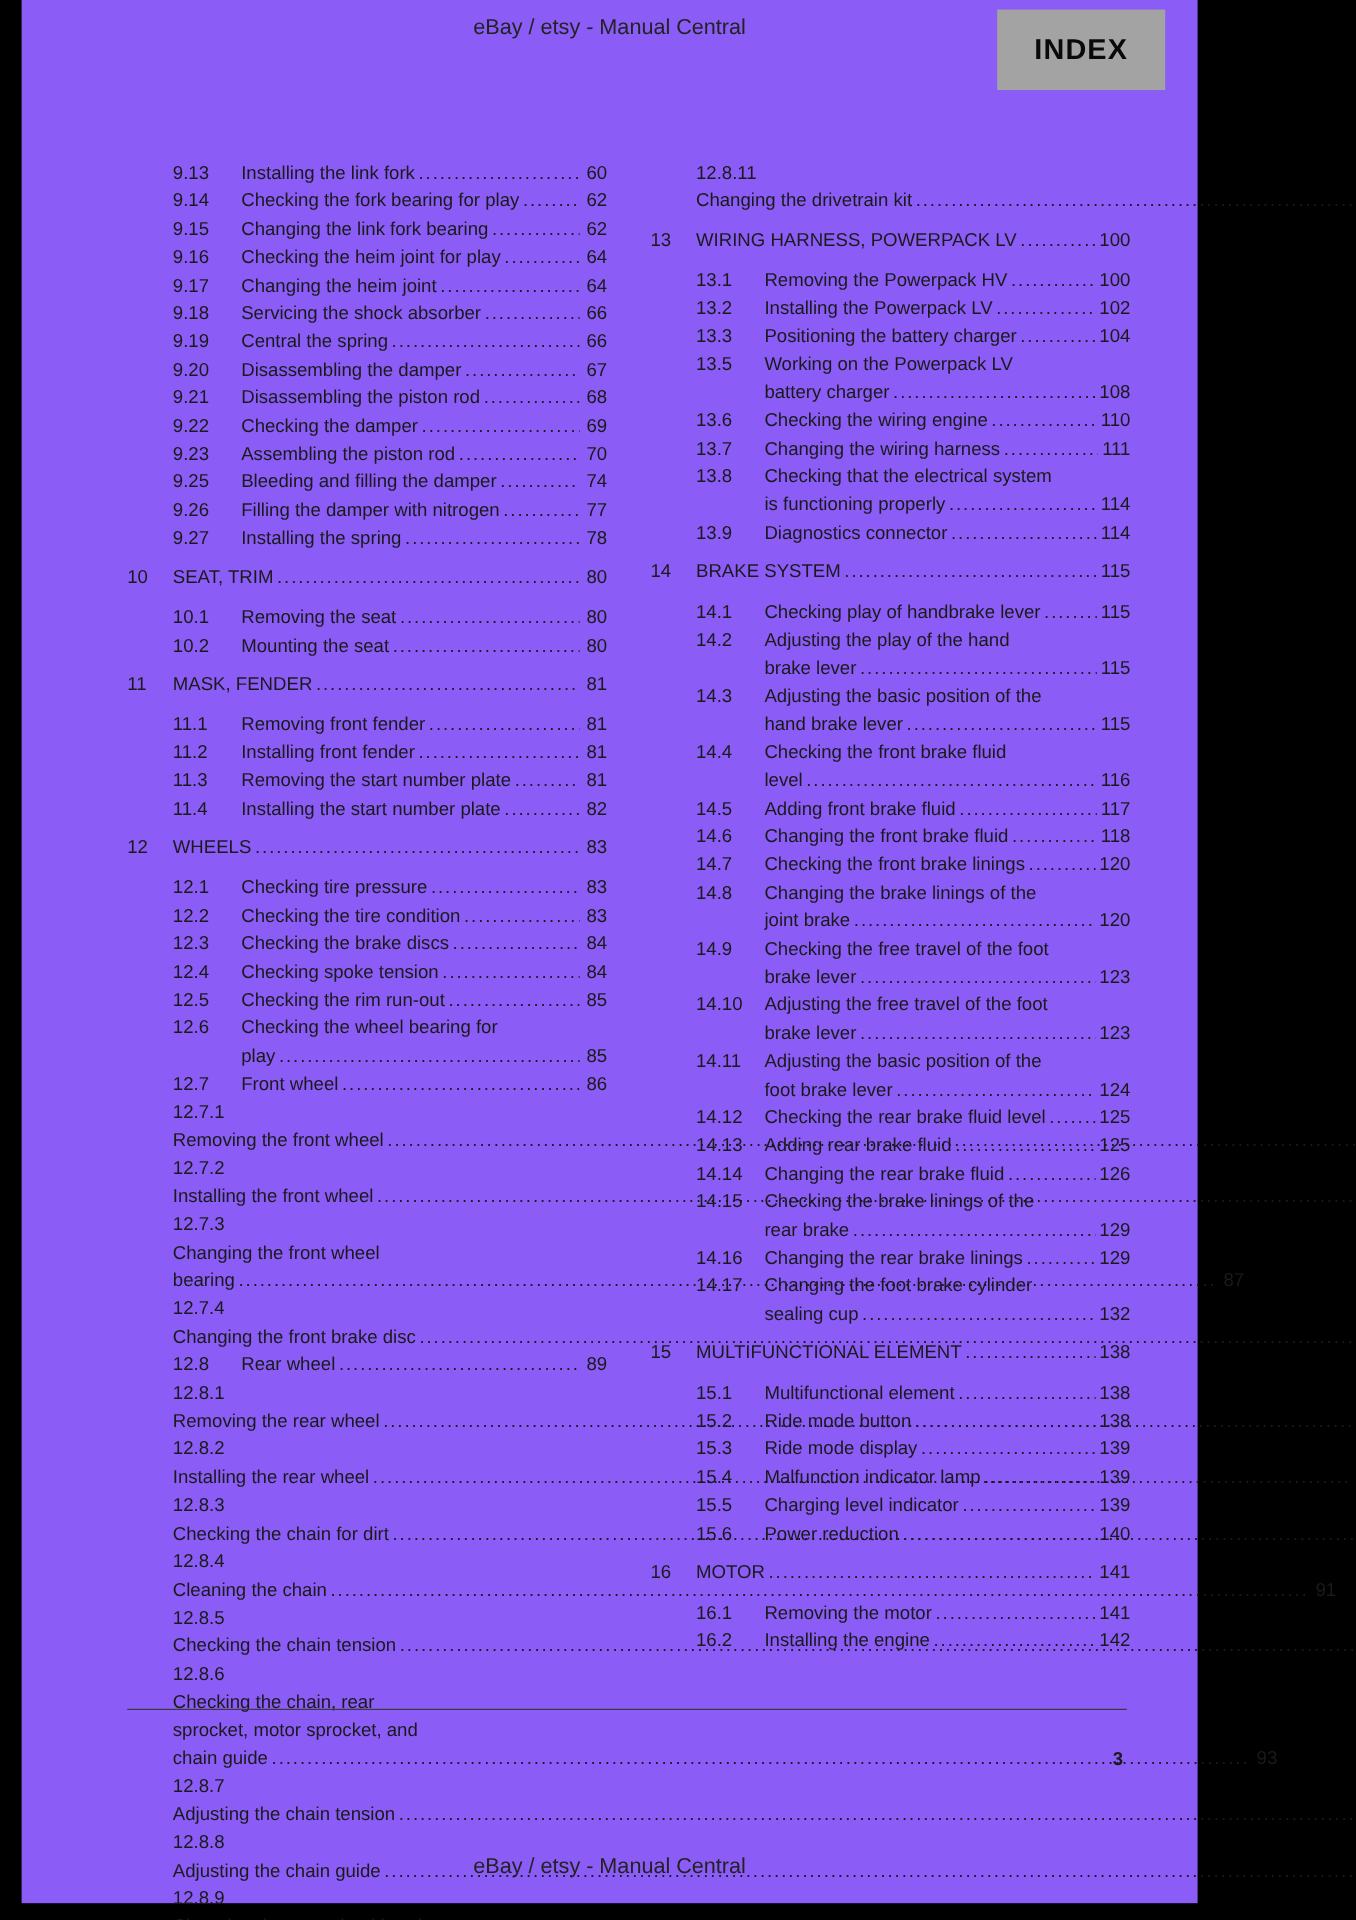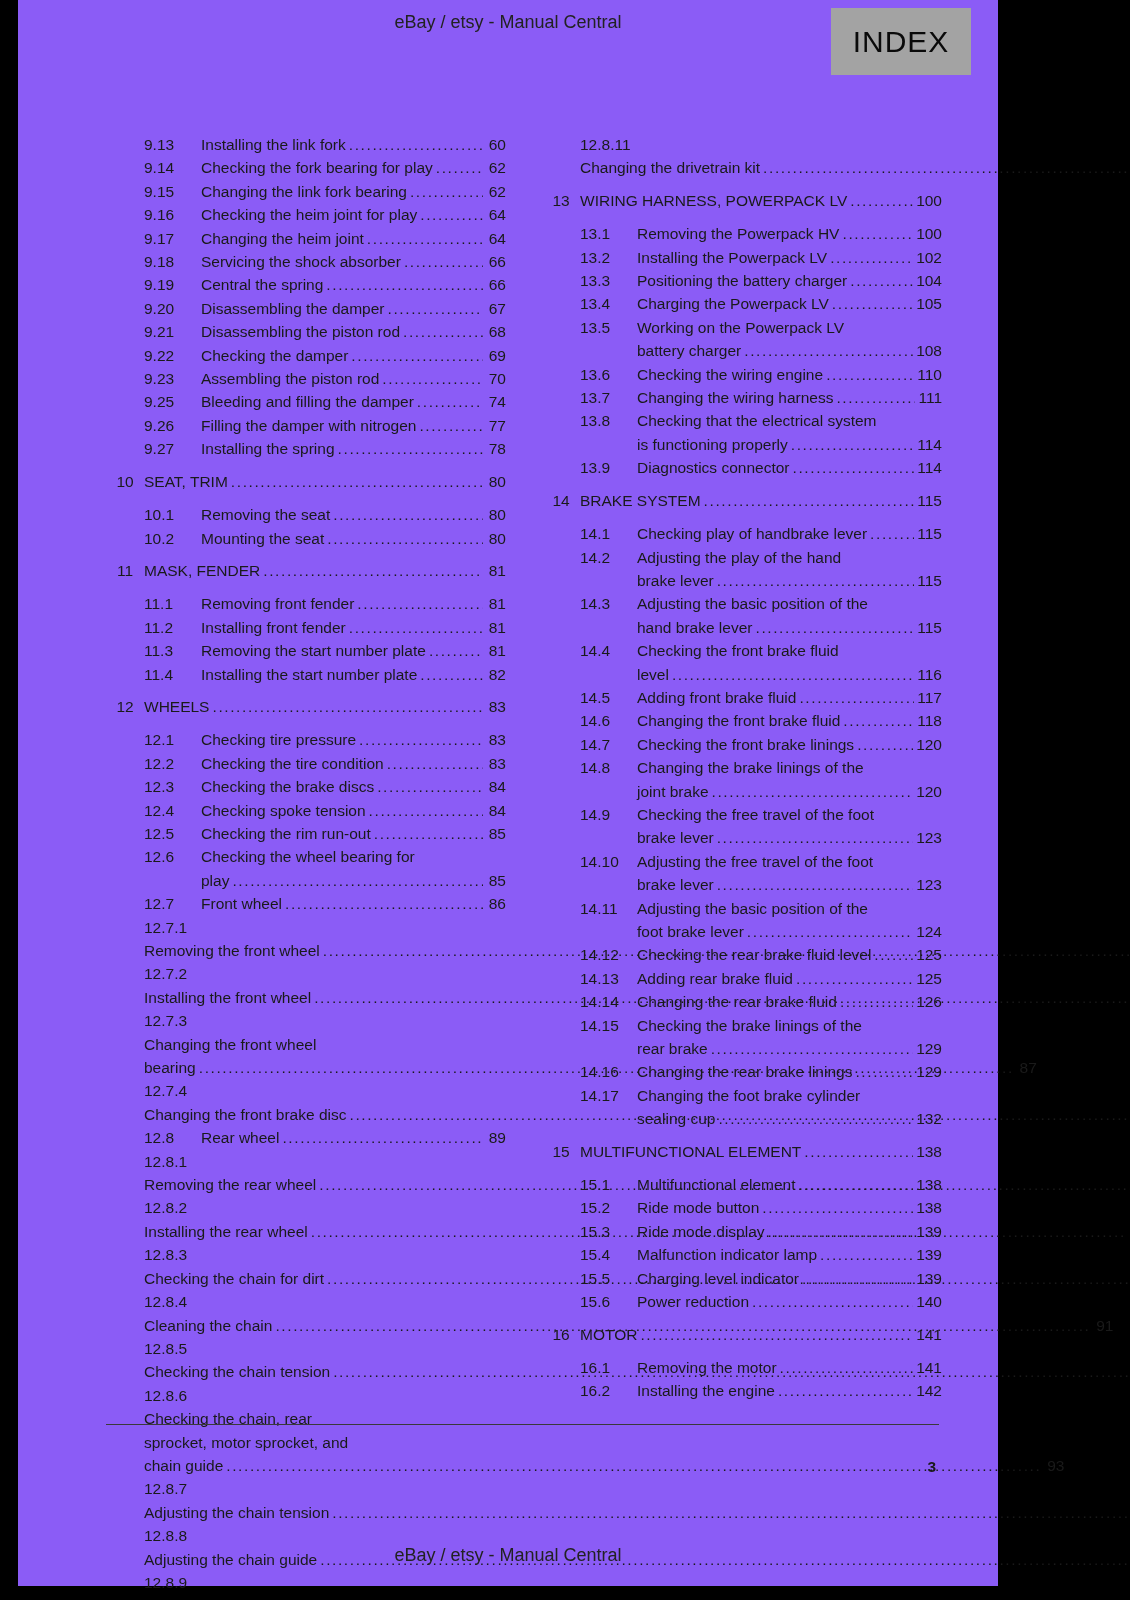--- a/index.html
+++ b/index.html
@@ -25,40 +25,40 @@
     color: #222;
   }
   .index-box {
     position: absolute;
     top: 8px; right: 27px;
     width: 140px; height: 67px;
     background: #a3a3a3;
     display: flex; align-items: center; justify-content: center;
   }
   .index-box span {
-    font-size: 30px;
-    font-weight: normal;
+    font-size: 24px;
+    font-weight: bold;
     letter-spacing: 1px;
     color: #0a0a0a;
   }
   .toc {
     position: absolute;
     top: 133px; left: 88px;
     display: flex;
     gap: 36px;
   }
   .col { width: 400px; }
   .entry {
     display: flex;
     align-items: flex-start;
     font-size: 15.5px;
     line-height: 23.4px;
   }
   .lvl1 { margin: 9px 0 10px; }
-  .lvl1 > .num { width: 38px; text-align: center; }
+  .lvl1 > .num { width: 38px; }
   .lvl2 { padding-left: 38px; }
   .lvl2 > .num { width: 57px; }
   .lvl3 { padding-left: 38px; flex-direction: column; }
   .lvl3 > .num { width: 80px; }
   .num { flex: 0 0 auto; }
   .body { flex: 1 1 auto; min-width: 0; }
   .cont { white-space: nowrap; }
   .lastline { display: flex; align-items: baseline; }
   .txt { white-space: nowrap; flex: 0 0 auto; }
   .dots {
@@ -607,30 +607,20 @@
           <span class="num">13.3</span>
           <div class="body">
             <div class="lastline">
               <span class="txt">Positioning the battery charger</span>
               <span class="dots"></span>
               <span class="pg">104</span>
             </div>
           </div>
         </div>
         <div class="entry lvl2">
-          <span class="num">13.4</span>
-          <div class="body">
-            <div class="lastline">
-              <span class="txt">Charging the Powerpack LV</span>
-              <span class="dots"></span>
-              <span class="pg">105</span>
-            </div>
-          </div>
-        </div>
-        <div class="entry lvl2">
           <span class="num">13.5</span>
           <div class="body">
             <div class="cont">Working on the Powerpack LV</div>
             <div class="lastline">
               <span class="txt">battery charger</span>
               <span class="dots"></span>
               <span class="pg">108</span>
             </div>
           </div>
         </div>

